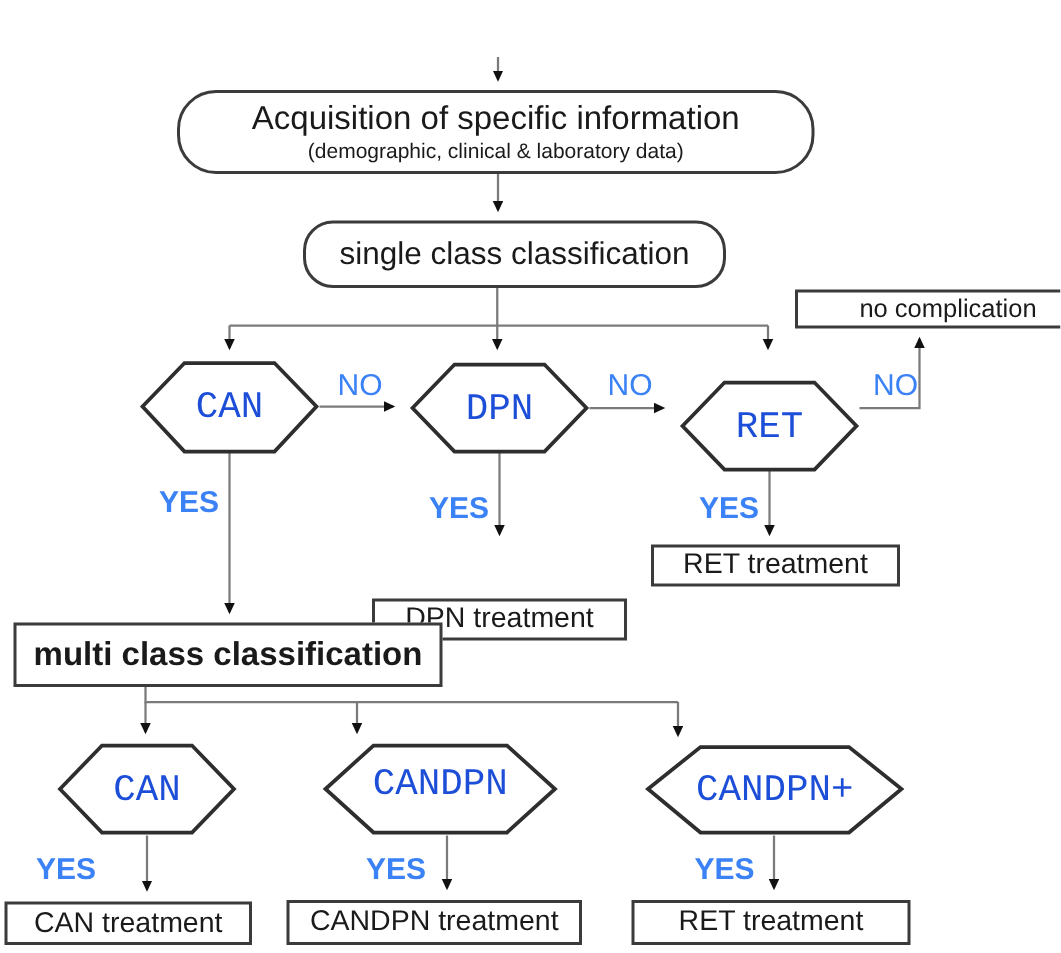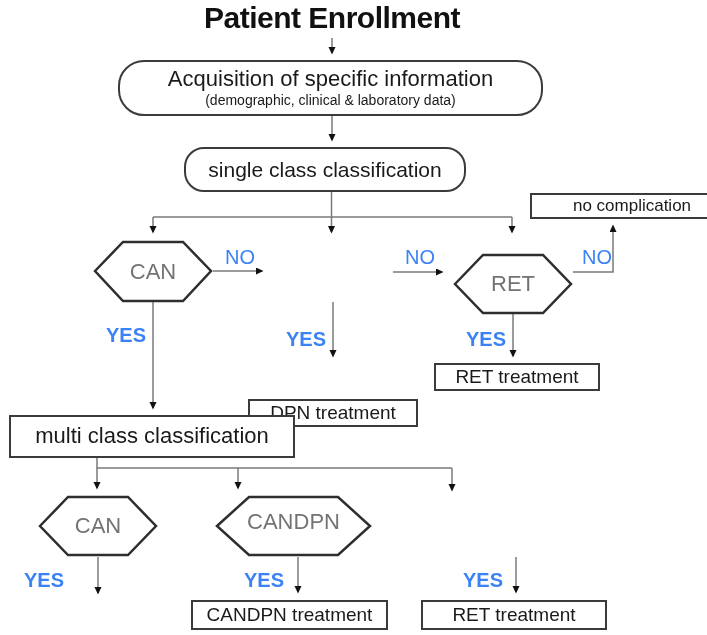--- a/index.html
+++ b/index.html
@@ -17,27 +17,27 @@
     border:2px solid #3b3b3b; display:flex; flex-direction:column;
     align-items:center; justify-content:center; text-align:center;
     line-height:1.12; color:#1a1a1a;
   }
   .box .main { font-size:21px; }
   .box .sub  { font-size:14px; margin-top:1px; }
   .b-acquisition .main { font-size:22px; }
   .b-single .main { font-size:21px; }
   .b-nocomp .main { font-size:17px; }
   .b-treat .main { font-size:19px; }
-  .b-multi .main { font-size:22px; }
+  .b-multi .main { font-size:22px;font-weight:bold; }
   .hex { position:absolute; }
   .hex svg { position:absolute; left:0; top:0; display:block; }
   .hex .hex-label {
     position:absolute; left:0; top:0; right:0; bottom:0;
     display:flex; align-items:center; justify-content:center;
-    font-size:22px; color:#737373;
+    font-size:25px; color:#1d4ed8;font-family:Liberation Mono, monospace;
   }
   .edge-label {
     position:absolute; font-size:20px; color:#3b82f6; white-space:nowrap;
   }
   .edge-label.r { text-align:right;font-weight:bold; }
 </style>
 </head>
 <body>
 
 <div id="canvas">
@@ -64,63 +64,71 @@
       <path d="M97,458 V468 H452"></path>
       <path d="M97,468 V488" marker-end="url(#ah)"></path>
       <path d="M238,468 V488" marker-end="url(#ah)"></path>
       <path d="M452,468 V490" marker-end="url(#ah)"></path>
       <path d="M98,557 V593" marker-end="url(#ah)"></path>
       <path d="M298,557 V592" marker-end="url(#ah)"></path>
       <path d="M516,557 V592" marker-end="url(#ah)"></path>
     </g>
   </svg>
 
-  <div class="title">Patient Enrollment</div>
 
   <div class="box b-acquisition" style="left:118px; top:60px; width:425px; height:56px;border-radius:26px;">
     <div class="main">Acquisition of specific information</div>
     <div class="sub">(demographic, clinical &amp; laboratory data)</div>
   </div>
 
-  <div class="box b-single" style="left:184px; top:147px; width:282px; height:45px;border-radius:20px;">
+  <div class="box b-single" style="left:202px; top:147px; width:282px; height:45px;border-radius:20px;">
     <div class="main">single class classification</div>
   </div>
 
   <div class="box b-nocomp" style="left:530px; top:193px; width:204px; height:26px;">
     <div class="main">no complication</div>
   </div>
 
   <div class="box b-treat" style="left:248px; top:363px; width:170px; height:28px;margin-top:36px;">
     <div class="main">DPN treatment</div>
   </div>
 
   <div class="box b-treat" style="left:434px; top:363px; width:166px; height:28px;">
     <div class="main">RET treatment</div>
   </div>
 
   <div class="box b-multi" style="left:9px; top:415px; width:286px; height:43px;">
     <div class="main">multi class classification</div>
   </div>
 
+  <div class="box b-treat" style="left:3px; top:601px; width:165px; height:29px;">
+    <div class="main">CAN treatment</div>
+  </div>
 
   <div class="box b-treat" style="left:191px; top:600px; width:197px; height:30px;text-align:right;">
     <div class="main">CANDPN treatment</div>
   </div>
 
   <div class="box b-treat" style="left:421px; top:600px; width:186px; height:30px;">
     <div class="main">RET treatment</div>
   </div>
 
   <div class="hex" style="left:93px; top:240px; width:120px; height:63px;">
     <svg width="120" height="63" viewBox="0 0 120 63">
       <polygon points="2,31 30,2 90,2 118,31 90,61 30,61" fill="#ffffff" stroke="#2e2e2e" stroke-width="2.5"></polygon>
     </svg>
     <div class="hex-label">CAN</div>
   </div>
 
+  <div class="hex" style="left:273px; top:241px; width:120px; height:62px;">
+    <svg width="120" height="62" viewBox="0 0 120 62">
+      <polygon points="2,31 30,2 90,2 118,31 90,60 30,60" fill="#ffffff" stroke="#2e2e2e" stroke-width="2.5"></polygon>
+    </svg>
+    <div class="hex-label">DPN</div>
+  </div>
 
   <div class="hex" style="left:453px; top:241px; width:120px; height:62px;margin-top:12px;">
     <svg width="120" height="62" viewBox="0 0 120 62">
       <polygon points="2,31 30,2 90,2 118,31 90,60 30,60" fill="#ffffff" stroke="#2e2e2e" stroke-width="2.5"></polygon>
     </svg>
     <div class="hex-label">RET</div>
   </div>
 
   <div class="hex" style="left:38px; top:495px; width:120px; height:62px;">
     <svg width="120" height="62" viewBox="0 0 120 62">
@@ -129,20 +137,26 @@
     <div class="hex-label">CAN</div>
   </div>
 
   <div class="hex" style="left:215px; top:495px; width:157px; height:54px;">
     <svg width="157" height="62" viewBox="0 0 157 62">
       <polygon points="2,31 34,2 123,2 155,31 123,60 34,60" fill="#ffffff" stroke="#2e2e2e" stroke-width="2.5"></polygon>
     </svg>
     <div class="hex-label">CANDPN</div>
   </div>
 
+  <div class="hex" style="left:430px; top:496px; width:173px; height:61px;">
+    <svg width="173" height="61" viewBox="0 0 173 61">
+      <polygon points="2,30 37,2 136,2 171,30 136,59 37,59" fill="#ffffff" stroke="#2e2e2e" stroke-width="2.5"></polygon>
+    </svg>
+    <div class="hex-label">CANDPN+</div>
+  </div>
 
   <span class="edge-label" style="left:217px; top:246px; width:46px; text-align:center;">NO</span>
   <span class="edge-label" style="left:397px; top:246px; width:46px; text-align:center;">NO</span>
   <span class="edge-label" style="left:574px; top:246px; width:46px; text-align:center;">NO</span>
 
   <span class="edge-label r" style="left:104px; top:324px; width:42px;">YES</span>
   <span class="edge-label r" style="left:284px; top:328px; width:42px;">YES</span>
   <span class="edge-label r" style="left:464px; top:328px; width:42px;">YES</span>
 
   <span class="edge-label r" style="left:22px; top:569px; width:42px;">YES</span>

